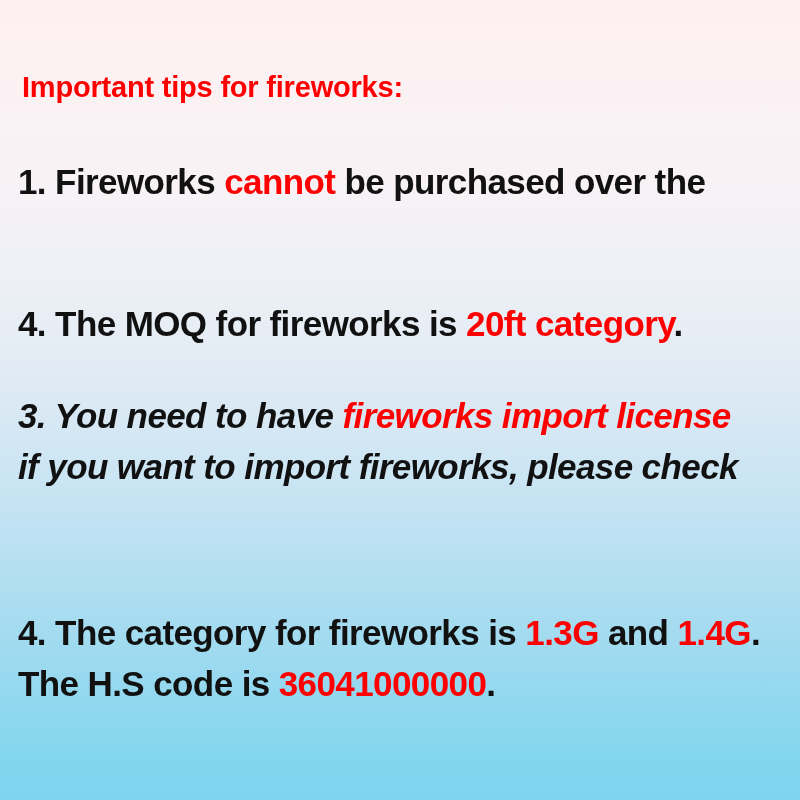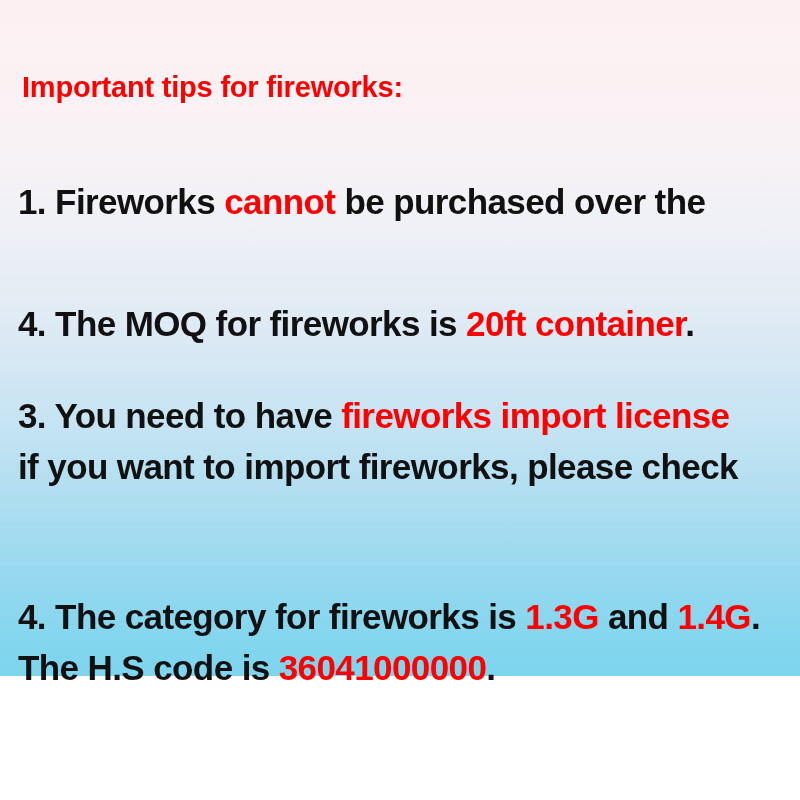--- a/index.html
+++ b/index.html
@@ -11,21 +11,21 @@
     width: 800px;
     height: 800px;
     overflow: hidden;
     font-family: "Liberation Sans", "DejaVu Sans", sans-serif;
     background: #ffffff;
   }
 
   #poster {
     position: relative;
     width: 800px;
-    height: 676px;
+    height: 800px;
     box-sizing: border-box;
     
     background: linear-gradient(
         to bottom,
         #fdf0f2   0%,
         #fcf1f3   8%,
         #f8f2f5  22%,
         #eff1f6  33%,
         #e4ecf4  44%,
         #d3e7f4  55%,
@@ -65,24 +65,24 @@
     left: 0;
     margin: 0;
     width: 770px;
     font-size: 35px;
     font-weight: bold;
     line-height: 51px;
     letter-spacing: -0.6px;
     color: #111111;
   }
 
-  .tip-1 { top: 156px; margin-top: 20px; }
+  .tip-1 { top: 156px; }
   .tip-2 { top: 298px; }
-  .tip-3 { top: 390px; }
-  .tip-4 { top: 591px; }
+  .tip-3 { top: 390px; font-style: italic; }
+  .tip-4 { top: 607px; }
 
   .em {
     color: #fe0000;
   }
 
   
   .brk { display: block; }
 </style>
 </head>
 <body>
@@ -90,21 +90,21 @@
 <div id="poster">
   <div class="content">
 
     <h1 class="doc-title">Important tips for fireworks:</h1>
 
     <p class="tip tip-1">
       <span class="brk"><span>1. Fireworks </span><span class="em">cannot</span><span> be purchased over the</span></span>
     </p>
 
     <p class="tip tip-2">
-      <span class="brk"><span>4. The MOQ for fireworks is </span><span class="em">20ft container</span><span>.</span></span>
+      <span class="brk"><span>4. The MOQ for fireworks is </span><span class="em">20ft category</span><span>.</span></span>
     </p>
 
     <p class="tip tip-3">
       <span class="brk"><span>3. You need to have </span><span class="em">fireworks import license</span></span>
       <span class="brk">if you want to import fireworks, please check</span>
     </p>
 
     <p class="tip tip-4">
       <span class="brk"><span>4. The category for fireworks is </span><span class="em">1.3G</span><span> and </span><span class="em">1.4G</span><span>.</span></span>
       <span class="brk"><span>The H.S code is </span><span class="em">36041000000</span><span>.</span></span>

